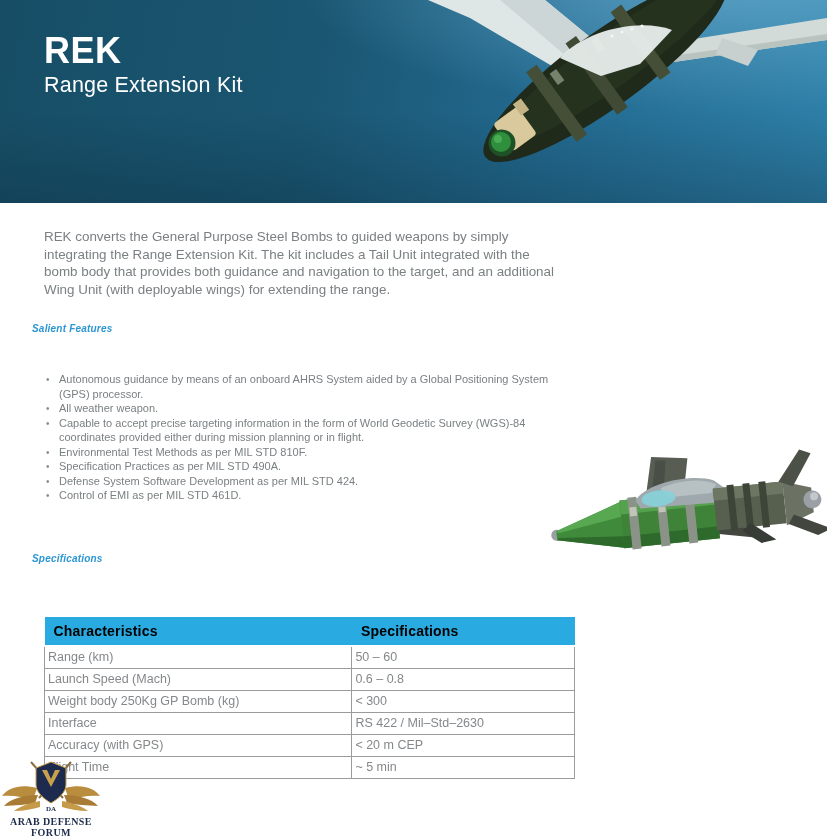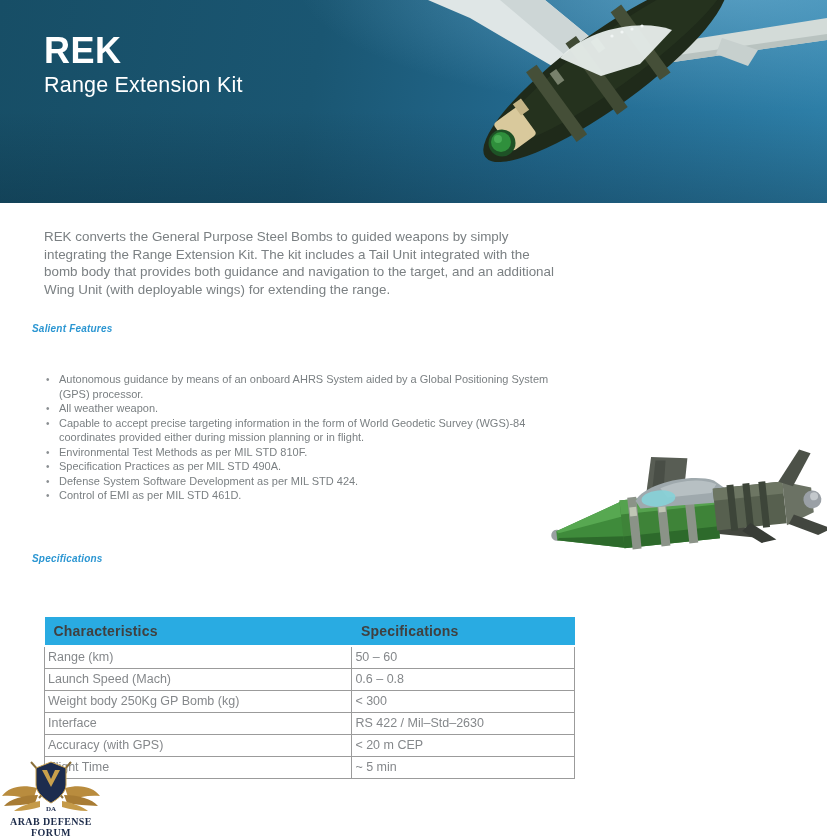--- a/index.html
+++ b/index.html
@@ -45,21 +45,21 @@
   }
 
   
   table.specs {
     position:absolute; left:44px; top:617px; width:531px;
     border-collapse:collapse; table-layout:fixed;
   }
   table.specs col.c1 { width:58%; }
   table.specs col.c2 { width:42%; }
   table.specs th {
-    background:#29abe2; color:#404040; text-align:left;
+    background:#29abe2; color:#000000; text-align:left;
     font-size:14px; font-weight:bold; letter-spacing:.2px;
     padding:6px 8px 6px 9px; height:28px; border:none;
   }
   table.specs td {
     border:1px solid #9b9b9b; background:#ffffff;
     color:#85888b; font-size:12.5px;
     padding:3px 8px 3px 3px; height:22px;
   }
   table.specs tr.first td { border-top:2px solid #ffffff; }
 

